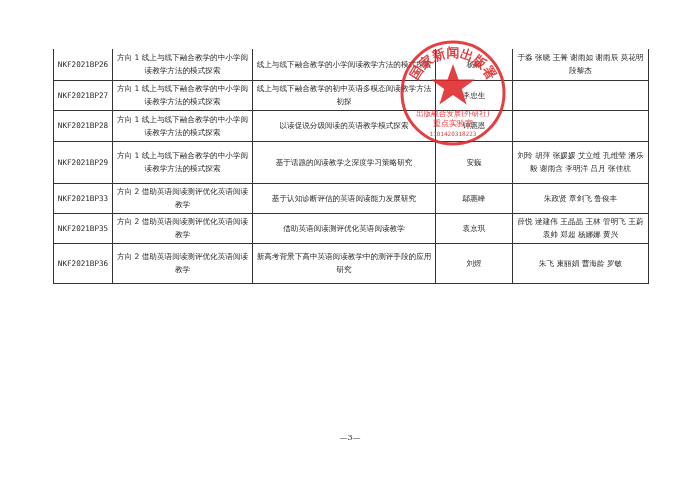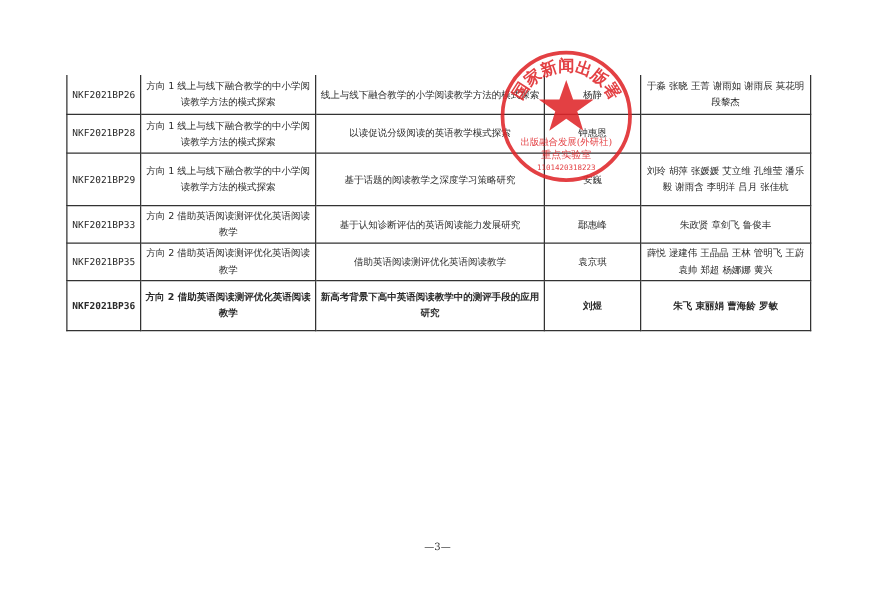--- a/index.html
+++ b/index.html
@@ -1,19 +1,19 @@
 <!DOCTYPE html>
 <html><head>
 <meta charset="utf-8">
 <style>
   html, body { margin: 0; padding: 0; background: #ffffff; }
   body { width: 700px; height: 485px; position: relative; overflow: hidden;
          font-family: "DejaVu Sans", sans-serif; color: #222; }
   .page { position: absolute; left: 0; top: 0; width: 700px; height: 485px; background: #fff; }
-  table.grid { position: absolute; left: 53px; top: 60px; width: 595px;
+  table.grid { position: absolute; left: 53px; top: 49px; width: 595px;
                border-collapse: collapse; table-layout: fixed; padding-left: 25px; }
   table.grid td { border: 1px solid #333; font-size: 7.6px; line-height: 13px;
                   text-align: center; vertical-align: middle; padding: 1px 3px;
                   color: #2a2a2a; overflow: hidden; }
   table.grid tr:first-child td { border-top: none; }
   td.code { font-family: "DejaVu Sans Mono", monospace; font-size: 7px; letter-spacing: 0; color: #333; }
   col.c1 { width: 59px; } col.c2 { width: 140px; } col.c3 { width: 183px; }
   col.c4 { width: 77px; } col.c5 { width: 136px; }
   .pagenum { position: absolute; left: 0; width: 700px; top: 433px; text-align: center;
              font-size: 8px; color: #333; font-family: "DejaVu Serif", serif; }
@@ -32,20 +32,27 @@
         <col class="c5">
     </colgroup>
     <tbody id="tbody">
         <tr style="height: 31px;">
     <td class="code">NKF2021BP26</td>
     <td>方向 1 线上与线下融合教学的中小学阅读教学方法的模式探索</td>
     <td>线上与线下融合教学的小学阅读教学方法的模式探索</td>
     <td>杨静</td>
     <td>于淼 张晓 王菁 谢雨如 谢雨辰 莫花明 段黎杰</td>
   </tr>
+        <tr style="height: 30px;">
+    <td class="code">NKF2021BP27</td>
+    <td>方向 1 线上与线下融合教学的中小学阅读教学方法的模式探索</td>
+    <td>线上与线下融合教学的初中英语多模态阅读教学方法初探</td>
+    <td>李忠生</td>
+    <td></td>
+  </tr>
         <tr style="height: 31px; margin-top: 40px;">
     <td class="code">NKF2021BP28</td>
     <td>方向 1 线上与线下融合教学的中小学阅读教学方法的模式探索</td>
     <td>以读促说分级阅读的英语教学模式探索</td>
     <td>钟惠恩</td>
     <td></td>
   </tr>
         <tr style="height: 42px;">
     <td class="code">NKF2021BP29</td>
     <td>方向 1 线上与线下融合教学的中小学阅读教学方法的模式探索</td>
@@ -60,21 +67,21 @@
     <td>鄢惠峰</td>
     <td>朱政贤 章剑飞 鲁俊丰</td>
   </tr>
         <tr style="height: 30px;">
     <td class="code">NKF2021BP35</td>
     <td>方向 2 借助英语阅读测评优化英语阅读教学</td>
     <td>借助英语阅读测评优化英语阅读教学</td>
     <td>袁京琪</td>
     <td>薛悦 逯建伟 王晶晶 王林 管明飞 王蔚 袁帅 郑超 杨娜娜 黄兴</td>
   </tr>
-        <tr style="height: 40px; font-weight: bold;">
+        <tr style="height: 40px;">
     <td class="code">NKF2021BP36</td>
     <td>方向 2 借助英语阅读测评优化英语阅读教学</td>
     <td>新高考背景下高中英语阅读教学中的测评手段的应用研究</td>
     <td>刘煜</td>
     <td>朱飞 束丽娟 曹海龄 罗敏</td>
   </tr>
       </tbody>
   </table>
 
   <svg class="stamp" viewBox="0 0 110 110">

